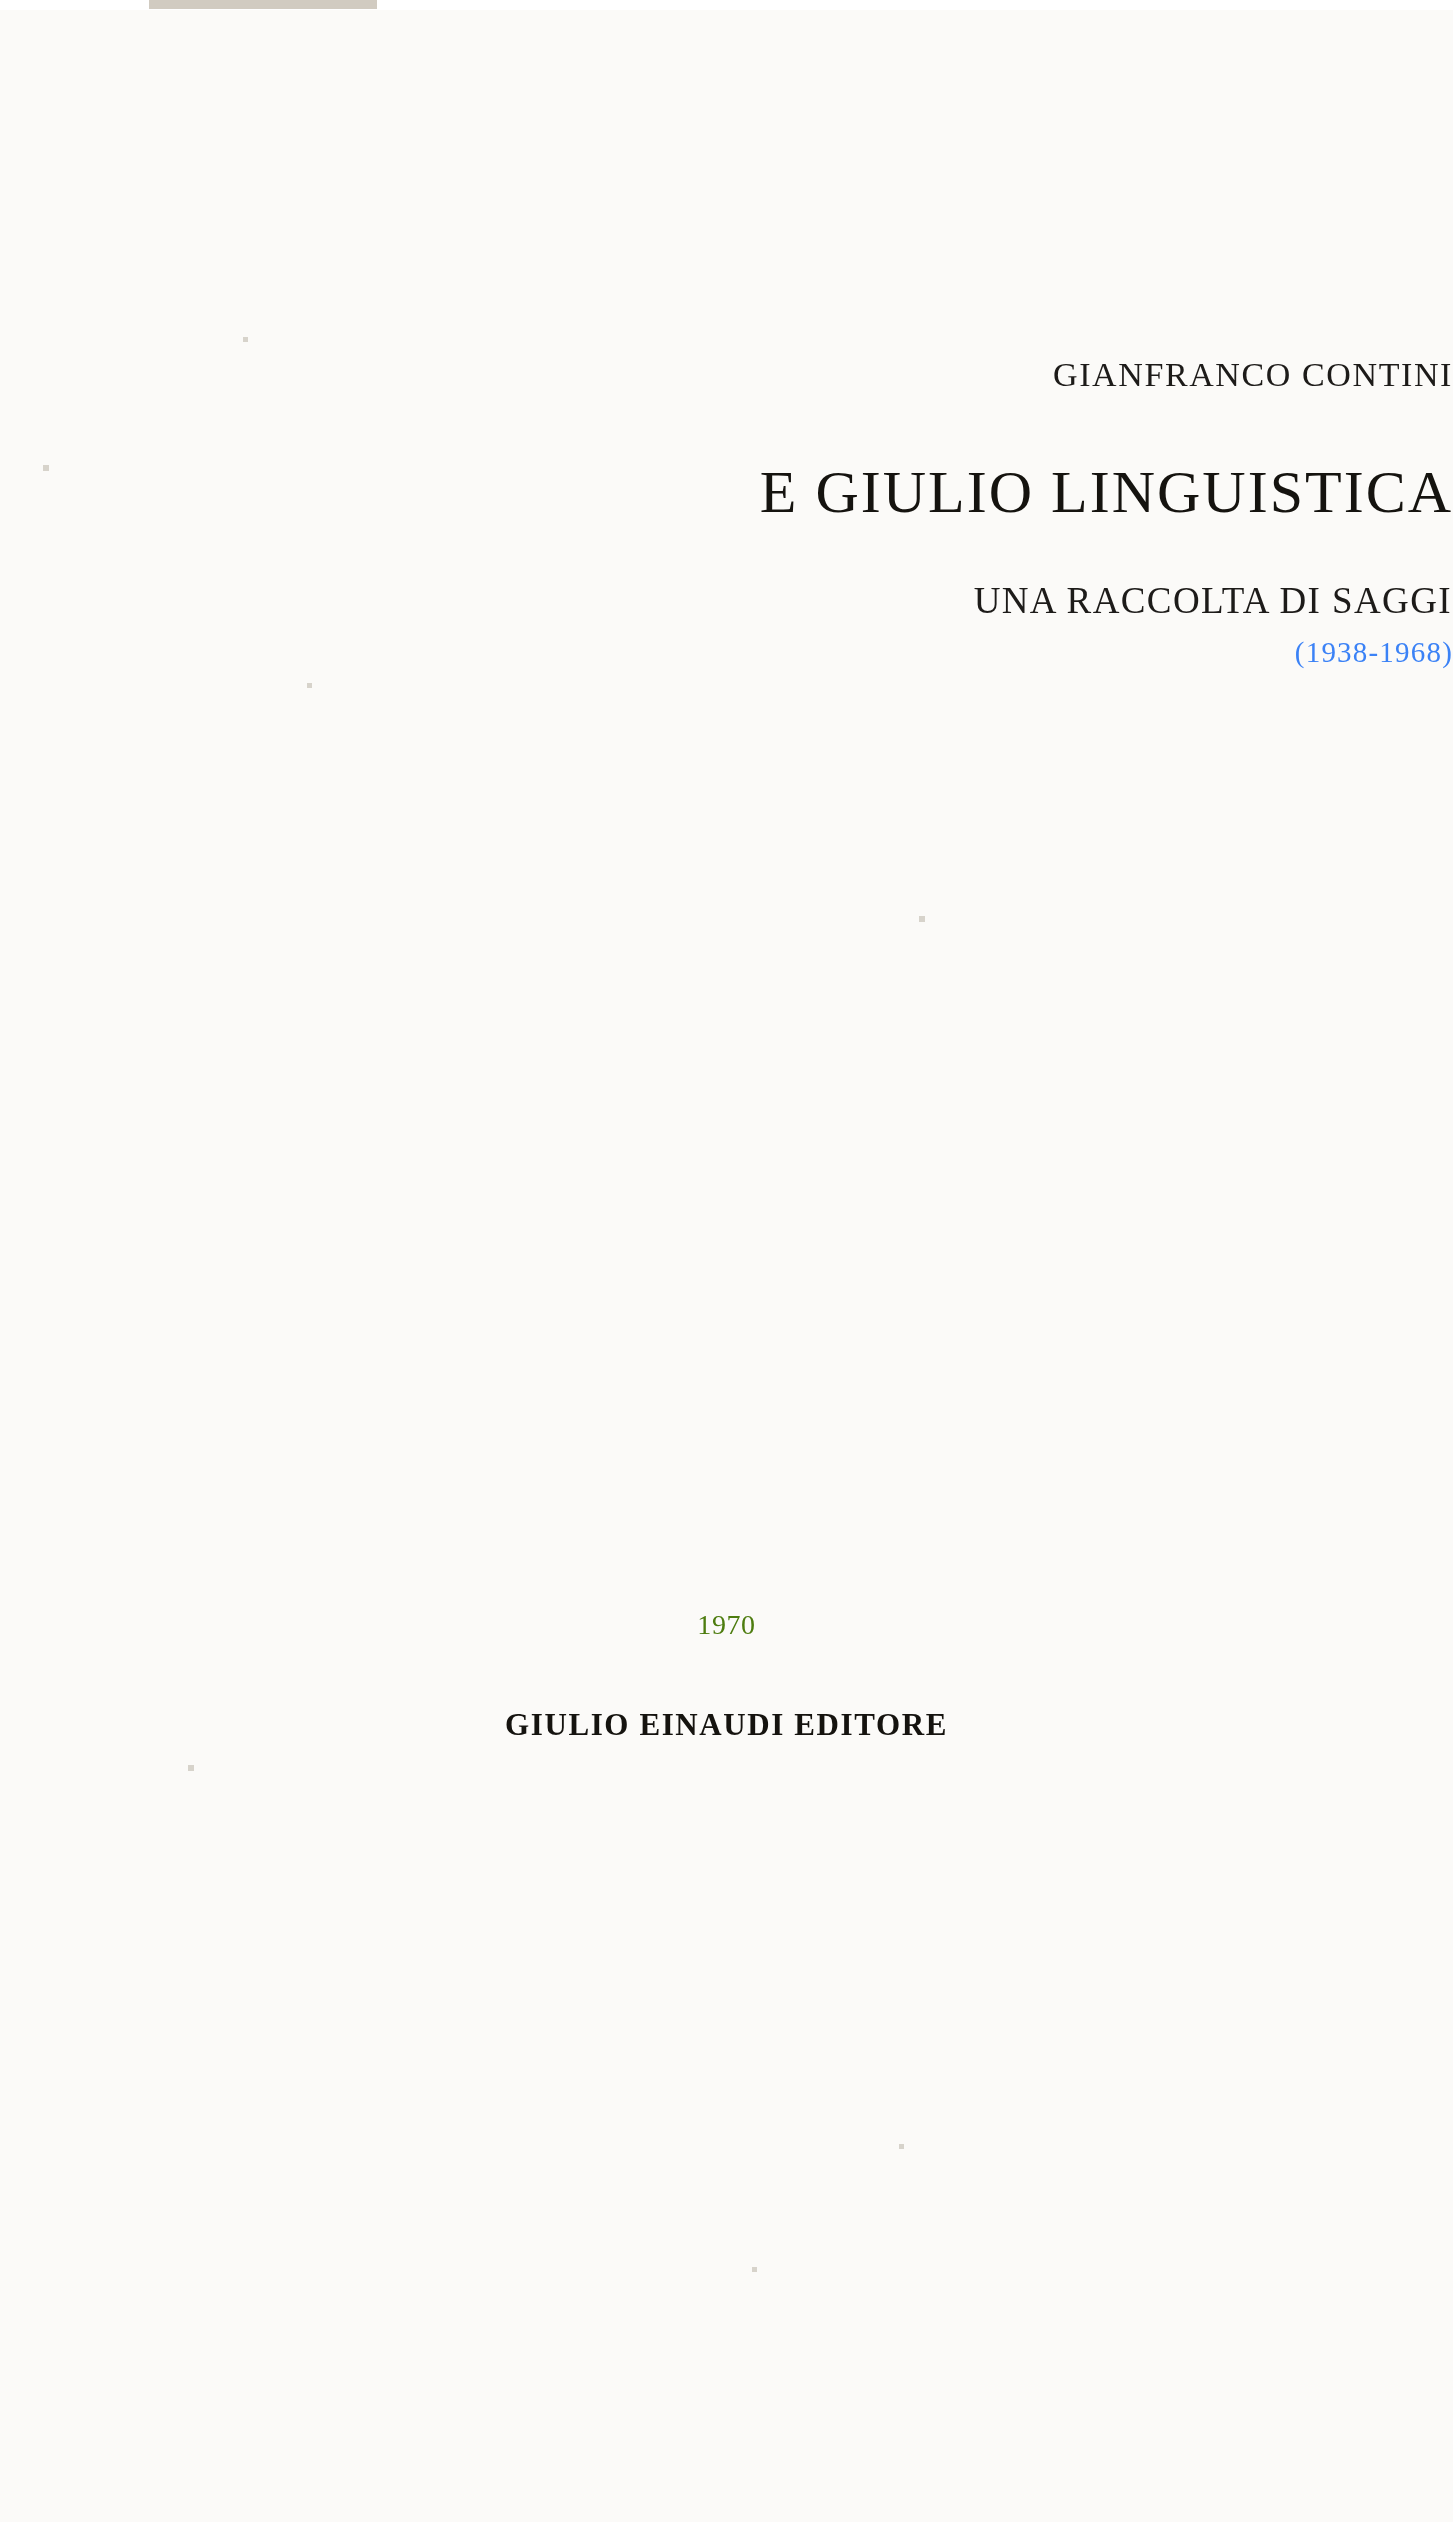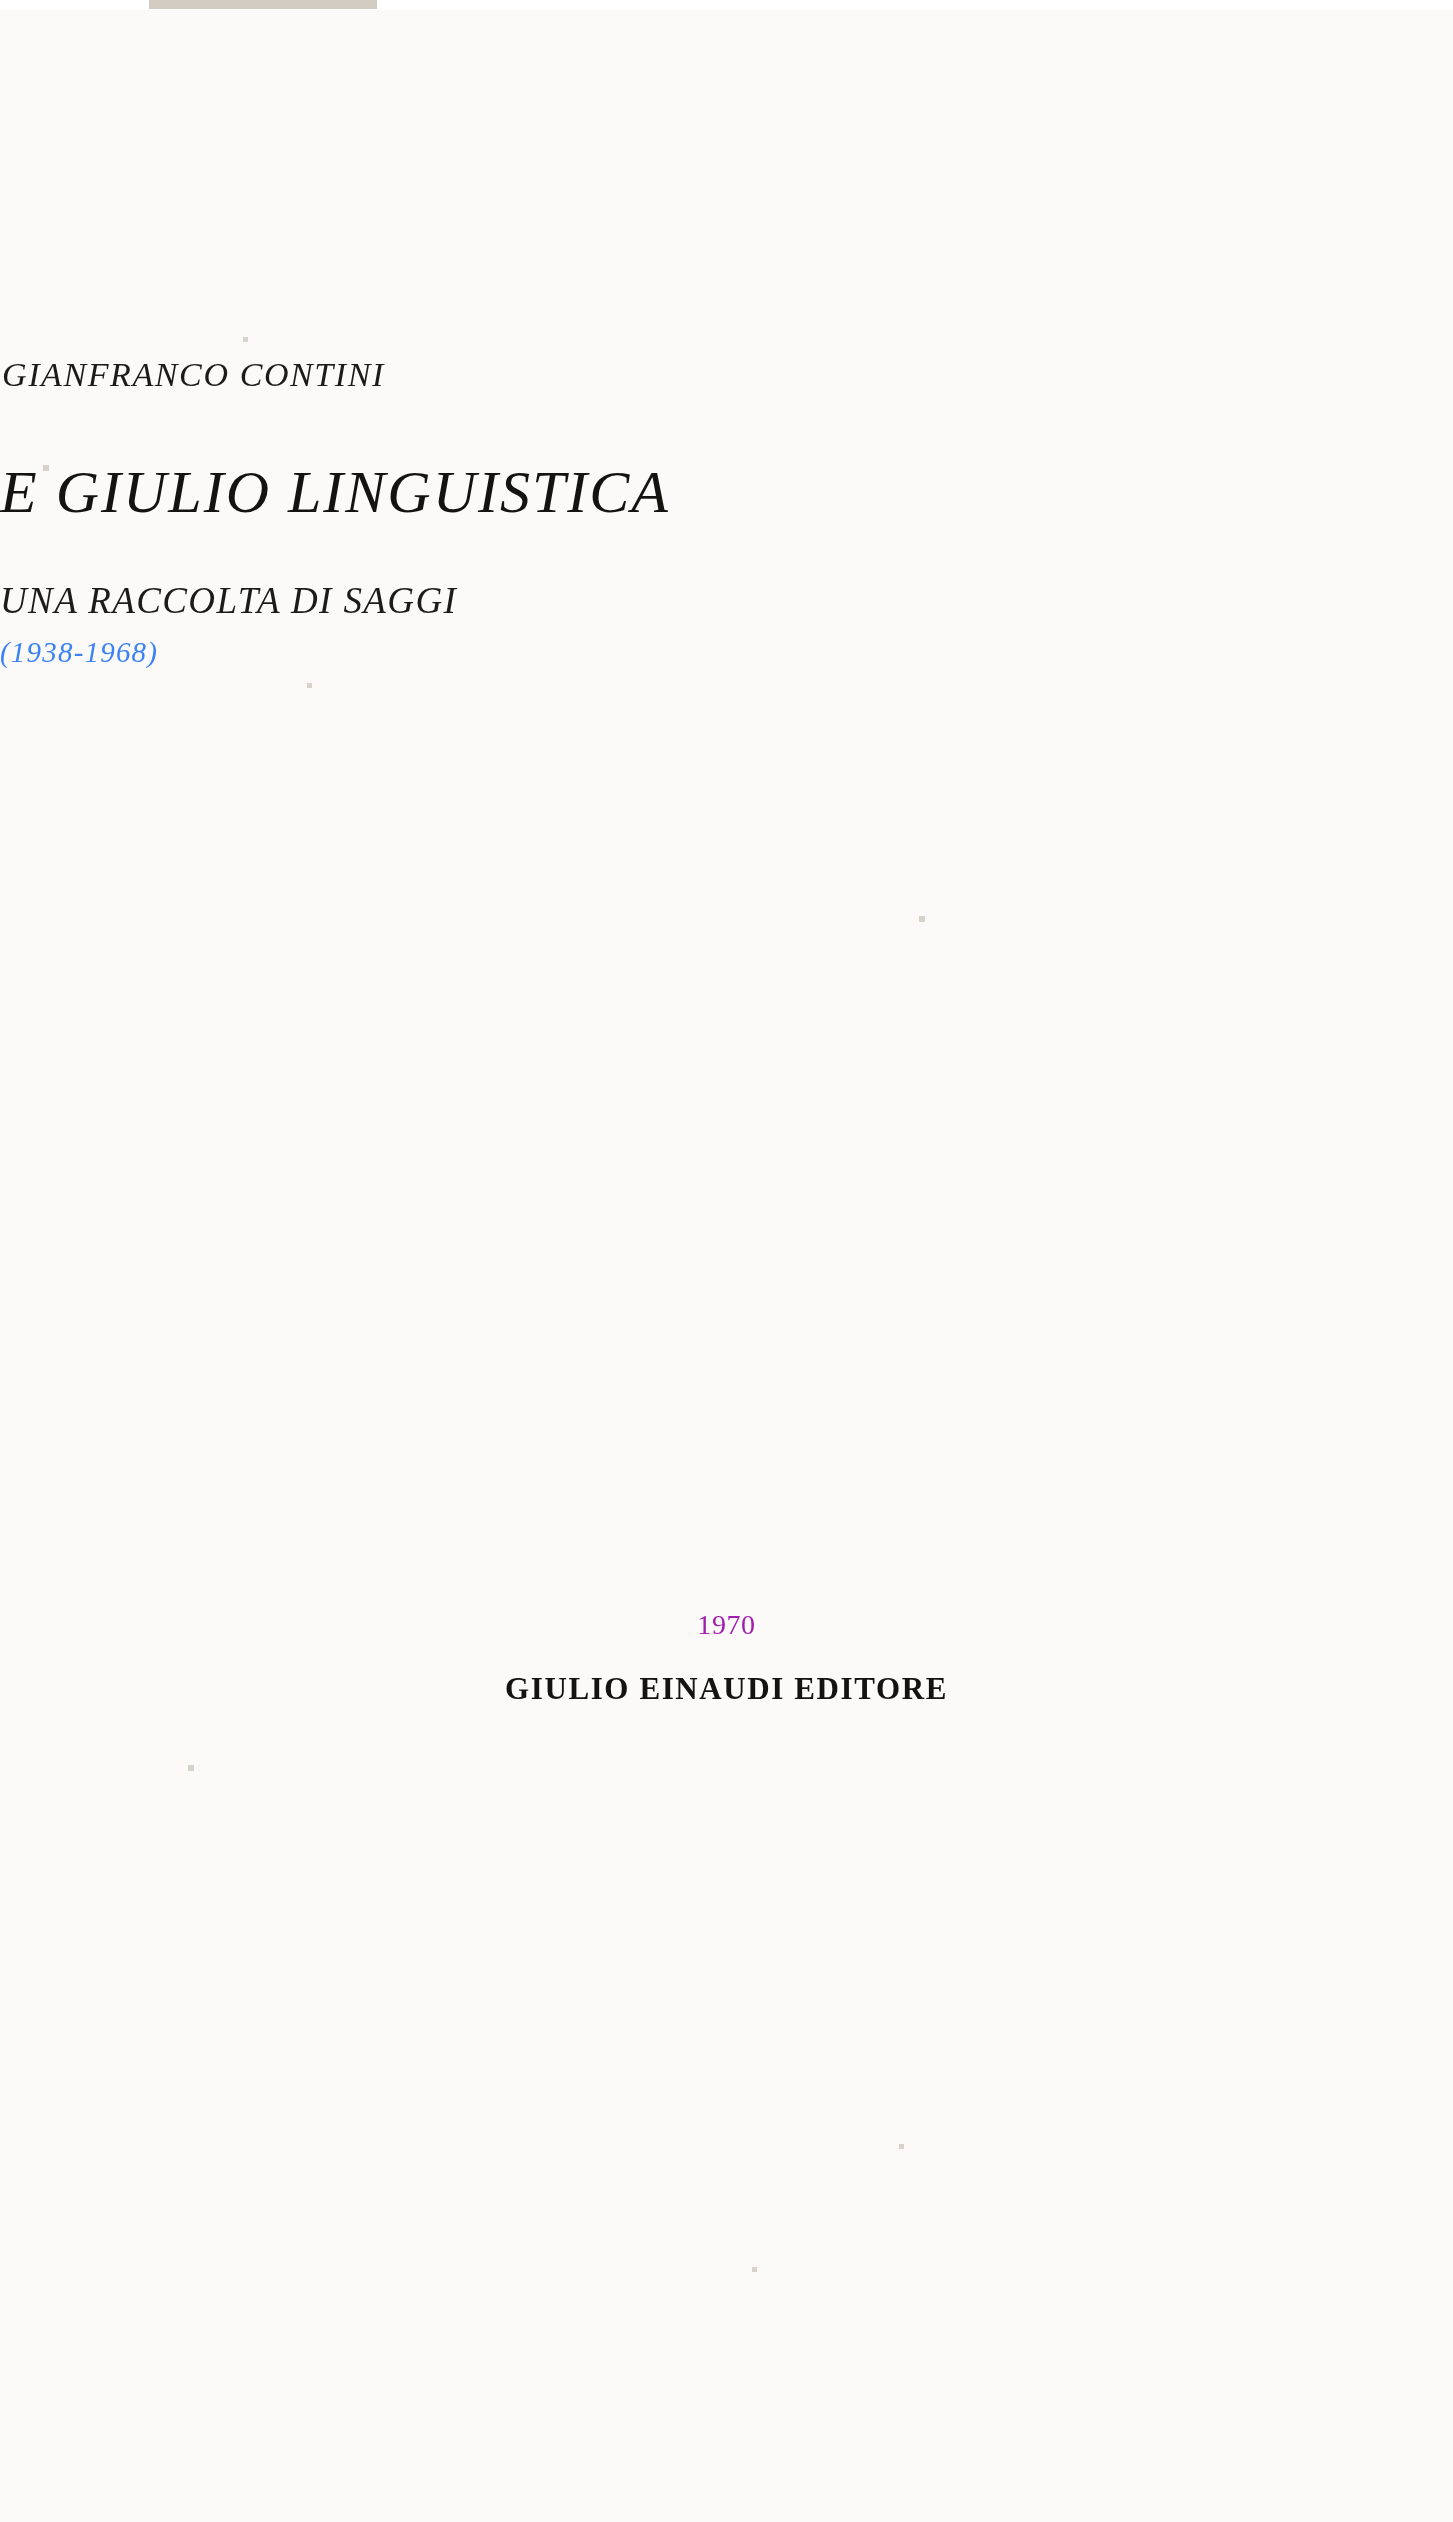--- a/index.html
+++ b/index.html
@@ -39,22 +39,21 @@
     height: 9px;
     background: #c9c2b6;
     opacity: 0.85;
   }
 
   .title-block {
     position: absolute;
     top: 356px;
     left: 0;
     width: 100%;
-    text-align: left;
-    font-style: italic;
+    text-align: right;
   }
 
   .author {
     font-size: 34px;
     letter-spacing: 1.6px;
     color: #1d1b19;
     margin: 0 0 65px 0;
     font-weight: 400;
     text-indent: 2px;
   }
@@ -93,22 +92,22 @@
     position: absolute;
     top: 1609px;
     left: 0;
     width: 100%;
     text-align: center;
   }
 
   .year {
     font-size: 28px;
     letter-spacing: 0.6px;
-    margin: 0 0 30px 0;
-    color: #a21caf;
+    margin: 0 0 66px 0;
+    color: #4d7c0f;
   }
 
   .publisher {
     font-size: 31px;
     letter-spacing: 1.6px;
     font-weight: 700;
     color: #15130f;
     margin: 8px;
   }
 

